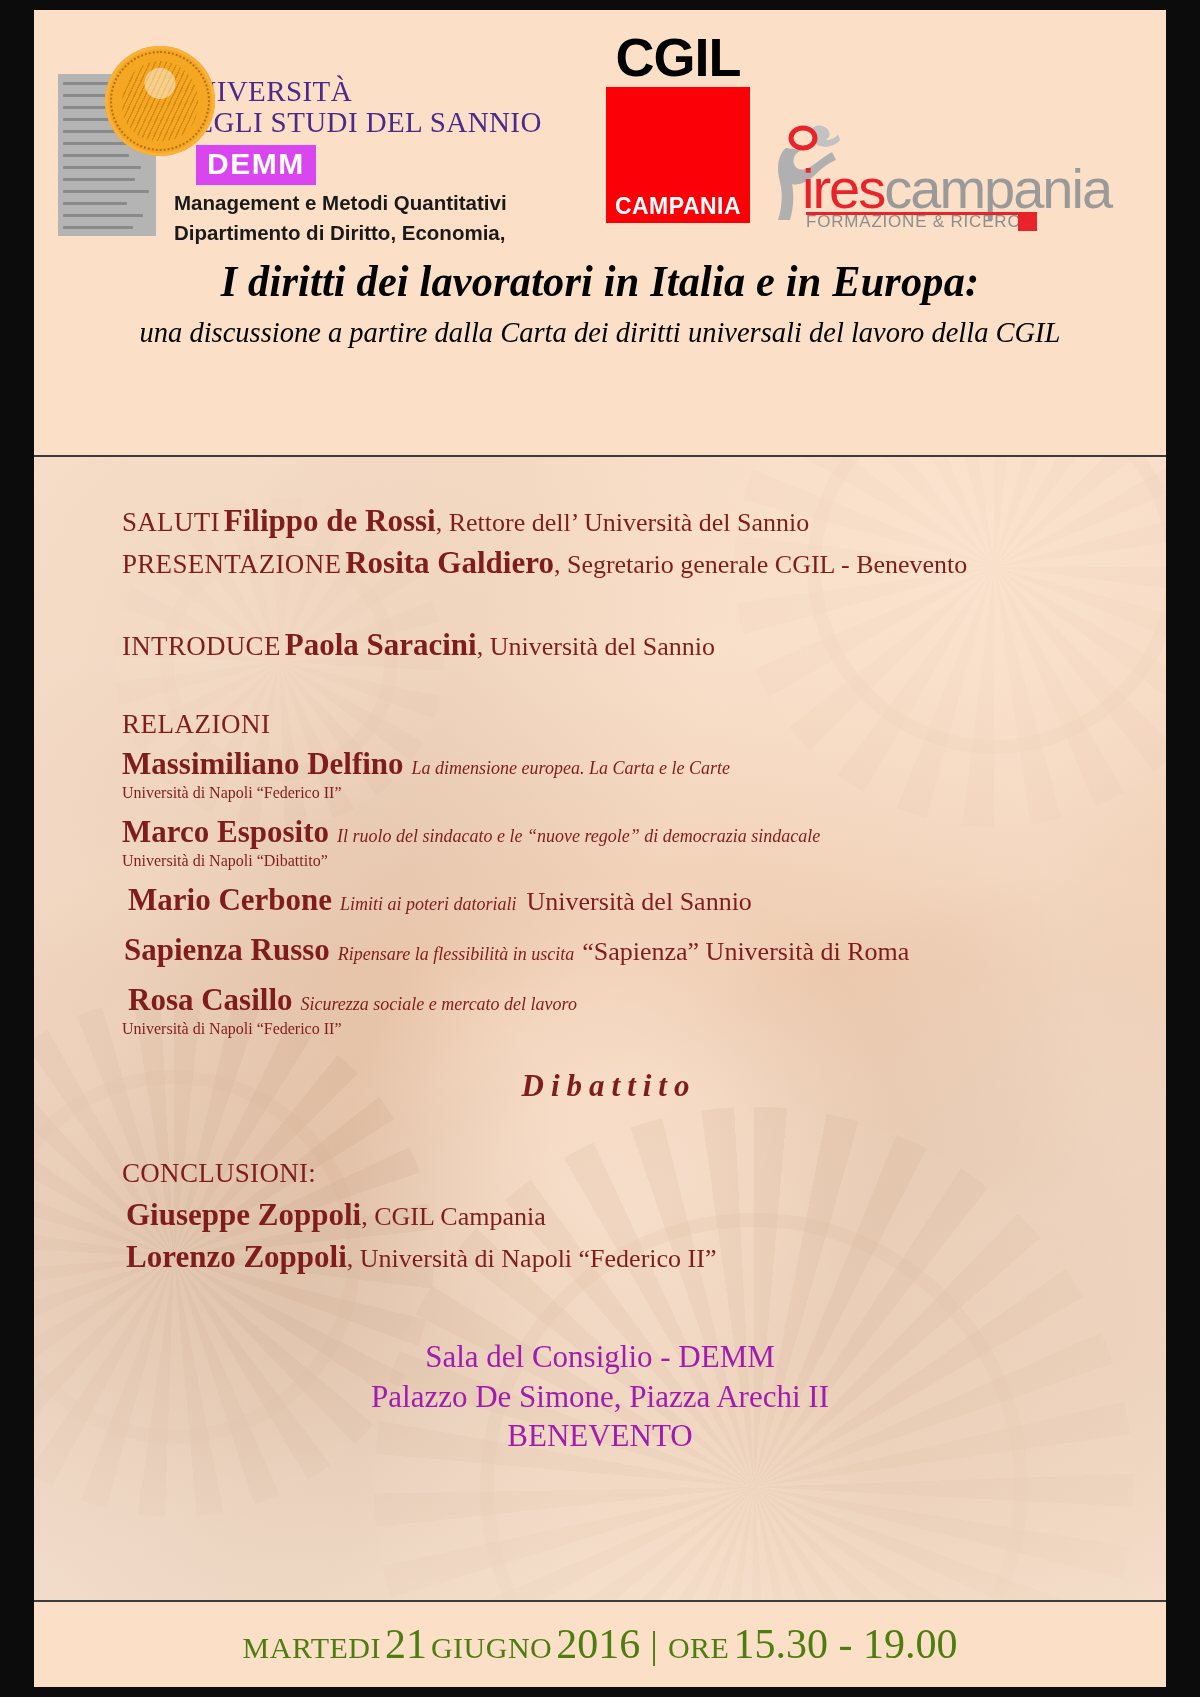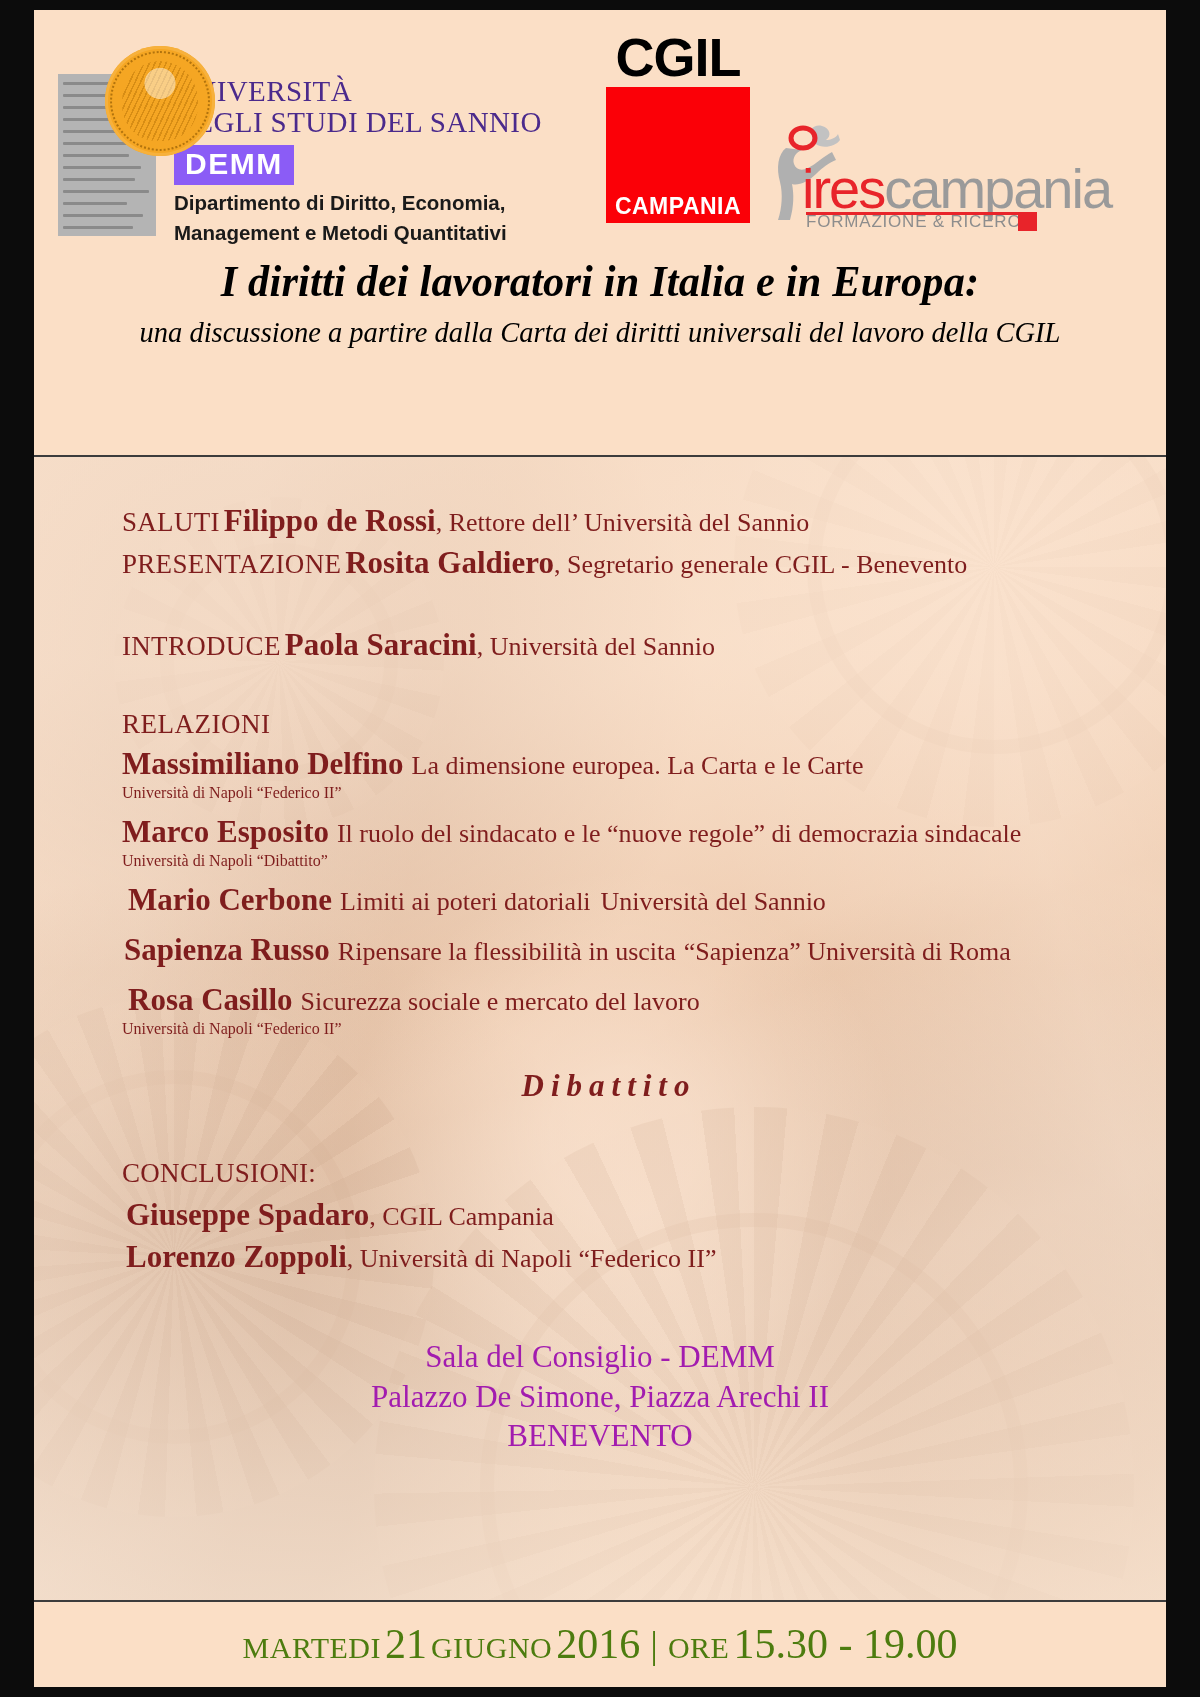--- a/index.html
+++ b/index.html
@@ -87,28 +87,29 @@
   .uni-line {
     color:#4b2a8c;
     font-family:"Liberation Serif", serif;
     font-size:29px;
     letter-spacing:.4px;
     line-height:1.08;
     white-space:nowrap;
   }
   .demm-box {
     display:inline-block;
-    background:#8b5cf6;
+    background:#d946ef;
     color:#ffffff;
     font-family:"Liberation Sans", sans-serif;
     font-weight:bold;
     font-size:30px;
     letter-spacing:1.5px;
     padding:2px 11px 4px 11px;
     margin-top:6px;
+    margin-left:22px;
   }
   .demm-sub {
     margin-top:5px;
     font-family:"Liberation Sans", sans-serif;
     font-size:20.5px;
     font-weight:600;
     color:#1a1a1a;
     line-height:1.22;
     white-space:nowrap;
   }
@@ -275,21 +276,22 @@
     font-family:"Liberation Serif", serif;
     font-weight:bold;
     font-size:31px;
   }
   .rl {
     font-family:"Liberation Serif", serif;
     font-size:26px;
   }
   .it {
     font-family:"Liberation Serif", serif;
-    font-size:26px;
+    font-style:italic;
+    font-size:18px;
   }
   .aff {
     font-family:"Liberation Serif", serif;
     font-size:26px;
   }
 
   .row { margin-bottom:6px; }
   .gap-lg { height:40px; }
 
   .relazioni-label {
@@ -378,22 +380,22 @@
             <div class="ml" style="top:140px;width:80px"></div>
             <div class="ml" style="top:152px;width:70px"></div>
           </div>
           <div class="coin">
             <div class="rim-text"></div>
           </div>
           <div class="uni-texts">
             <div class="uni-line">UNIVERSITÀ</div>
             <div class="uni-line">DEGLI STUDI DEL SANNIO</div>
             <div class="demm-box">DEMM</div>
+            <div class="demm-sub">Management e Metodi Quantitativi</div>
             <div class="demm-sub">Dipartimento di Diritto, Economia,</div>
-            <div class="demm-sub">Management e Metodi Quantitativi</div>
           </div>
         </div>
 
         <div class="cgil">
           <div class="cgil-word">CGIL</div>
           <div class="cgil-red">
             <div class="cgil-campania">CAMPANIA</div>
           </div>
         </div>
 
@@ -473,21 +475,21 @@
         </div>
         <div class="affline line">Università di Napoli “Federico II”</div>
 
         <div class="dibattito">Dibattito</div>
 
         <div style="height:54px"></div>
 
         <div class="conclusioni-label">CONCLUSIONI:</div>
 
         <div class="concl-row line">
-          <span class="nm">Giuseppe Spadaro</span><span class="rl">, CGIL Campania</span>
+          <span class="nm">Giuseppe Zoppoli</span><span class="rl">, CGIL Campania</span>
         </div>
         <div class="concl-row line">
           <span class="nm">Lorenzo Zoppoli</span><span class="rl">, Università di Napoli “Federico II”</span>
         </div>
       </div>
 
       <div class="venue">
         <div>Sala del Consiglio - DEMM</div>
         <div>Palazzo De Simone, Piazza Arechi II</div>
         <div>BENEVENTO</div>

